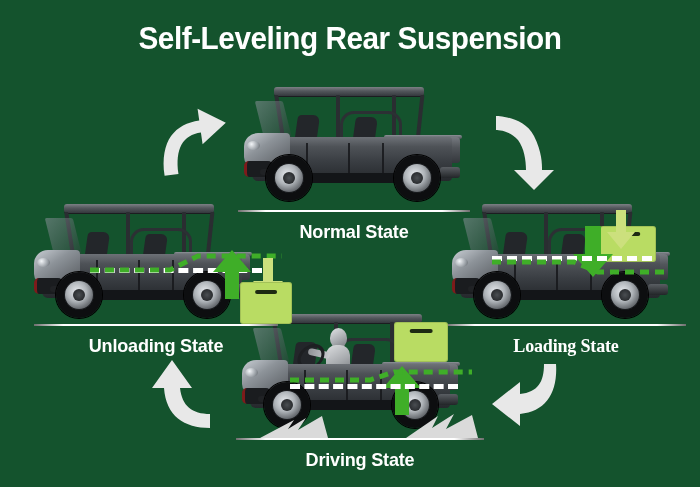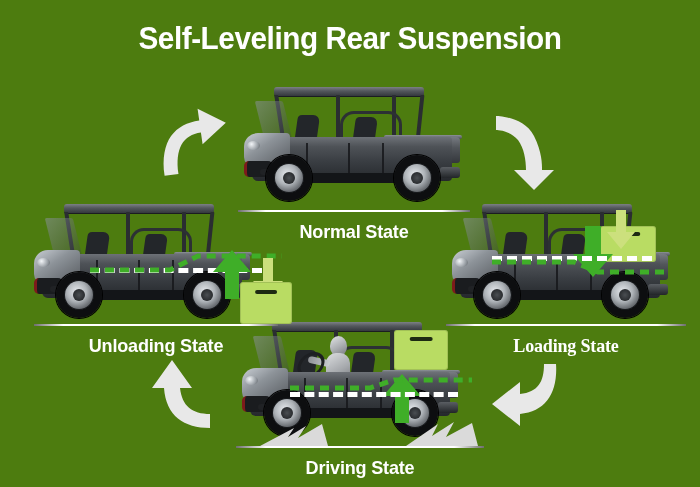--- a/index.html
+++ b/index.html
@@ -1,21 +1,21 @@
 <!DOCTYPE html>
 <html><head>
 <meta charset="utf-8">
 <style>
   html,body{margin:0;padding:0;background:#000;}
   body{
     width:700px;height:487px;position:relative;overflow:hidden;
     font-family:"Liberation Sans", sans-serif;
     background:#000;
   }
-  #stage{position:absolute;inset:0;background:#4d7c0f;}
+  #stage{position:absolute;inset:0;background:#14532d;}
 
   
   .title{
     position:absolute;top:20px;left:0;width:100%;
     text-align:center;color:#ffffff;
     font-size:32px;font-weight:700;letter-spacing:-0.5px;
     transform:scaleX(0.93);transform-origin:50% 50%;
     white-space:nowrap;
   }
 
@@ -239,21 +239,21 @@
 
     <div class="dashline dash-white" style="left:46px;top:60px;width:160px;"></div>
     <svg style="position:absolute;left:42px;top:52px;width:180px;height:30px;">
       <polyline points="4,14 86,14 110,24 176,24" fill="none" stroke="#3fae28" stroke-width="5" stroke-dasharray="9 6"></polyline>
     </svg>
 
     <div class="ground-line" style="left:0;top:128px;width:240px;"></div>
     <div class="state-label" style="left:0;top:139px;width:240px;">Loading State</div>
   </div>
 
-  <div class="panel" style="left:236px;top:314px;width:248px;height:165px;">
+  <div class="panel" style="left:236px;top:306px;width:248px;height:165px;">
     <div class="veh" style="left:6px;top:6px;">
       <div class="roof"></div>
       <div class="pillar a"></div>
       <div class="pillar b"></div>
       <div class="pillar c"></div>
       <div class="pillar d"></div>
       <div class="windshield"></div>
       <div class="rollbar"></div>
       <div class="seatfront"></div>
       <div class="seatrear"></div>

